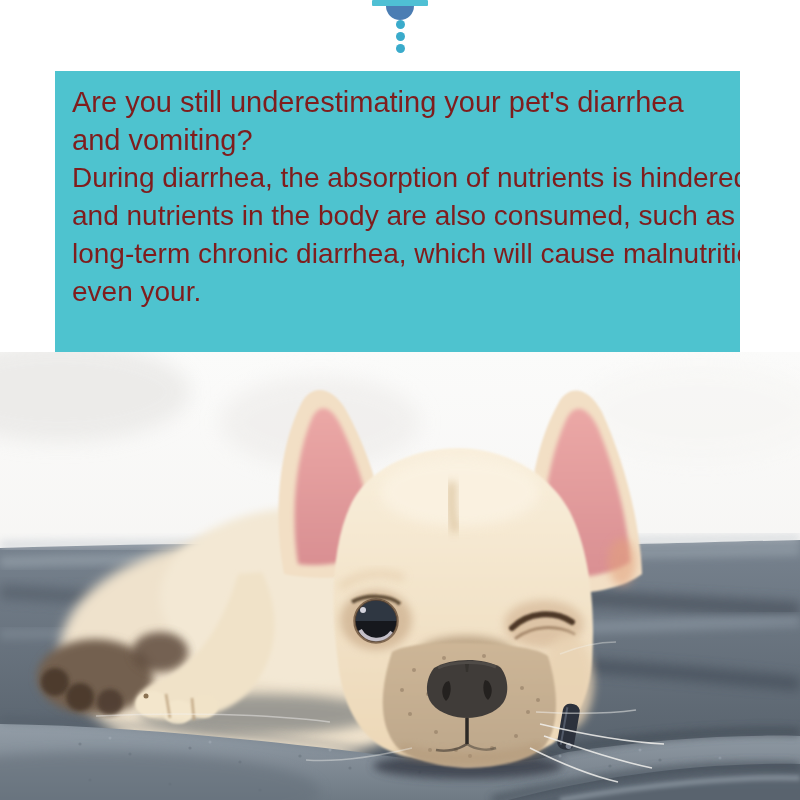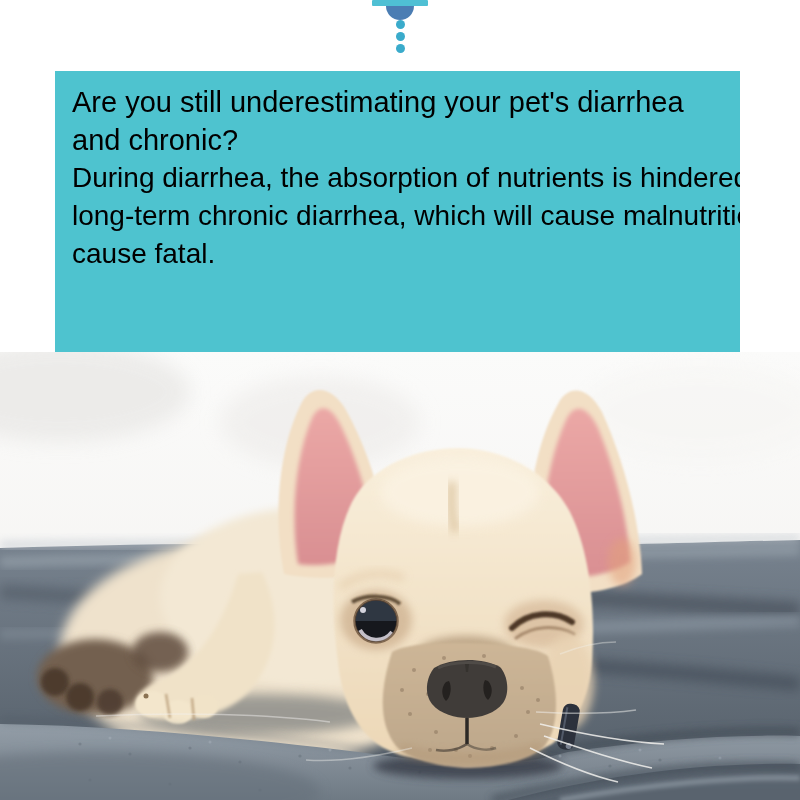--- a/index.html
+++ b/index.html
@@ -24,29 +24,30 @@
 <div id="stage">
 
   <div>
     <div class="deco-bar" style="background-color: rgb(79, 192, 212);"></div>
     <div class="deco-semi" style="background-color: rgb(75, 125, 179);"></div>
     <div class="deco-dot d1" style="background-color: rgb(58, 171, 203);"></div>
     <div class="deco-dot d2" style="background-color: rgb(58, 171, 203);"></div>
     <div class="deco-dot d3" style="background-color: rgb(58, 171, 203);"></div>
   </div>
 
-  <div class="banner" style="background-color: rgb(78, 195, 207); color: #000000;">
+  <div class="banner" style="background-color: rgb(78, 195, 207); color: #7f1d1d;">
     <div>
       <div class="hline">Are you still underestimating your pet's diarrhea</div>
-      <div class="hline">and chronic?</div>
+      <div class="hline">and vomiting?</div>
     </div>
     <div>
       <div class="bline">During diarrhea, the absorption of nutrients is hindered,</div>
+      <div class="bline">and nutrients in the body are also consumed, such as</div>
       <div class="bline">long-term chronic diarrhea, which will cause malnutrition,</div>
-      <div class="bline">cause fatal.</div>
+      <div class="bline">even your.</div>
     </div>
   </div>
 
   <svg class="photo" viewBox="0 0 800 448" xmlns="http://www.w3.org/2000/svg" aria-hidden="true">
     <defs>
       <filter id="b2" x="-60%" y="-60%" width="220%" height="220%">
           <feGaussianBlur stdDeviation="1"></feGaussianBlur>
         </filter>
       <filter id="b4" x="-60%" y="-60%" width="220%" height="220%">
           <feGaussianBlur stdDeviation="2"></feGaussianBlur>

